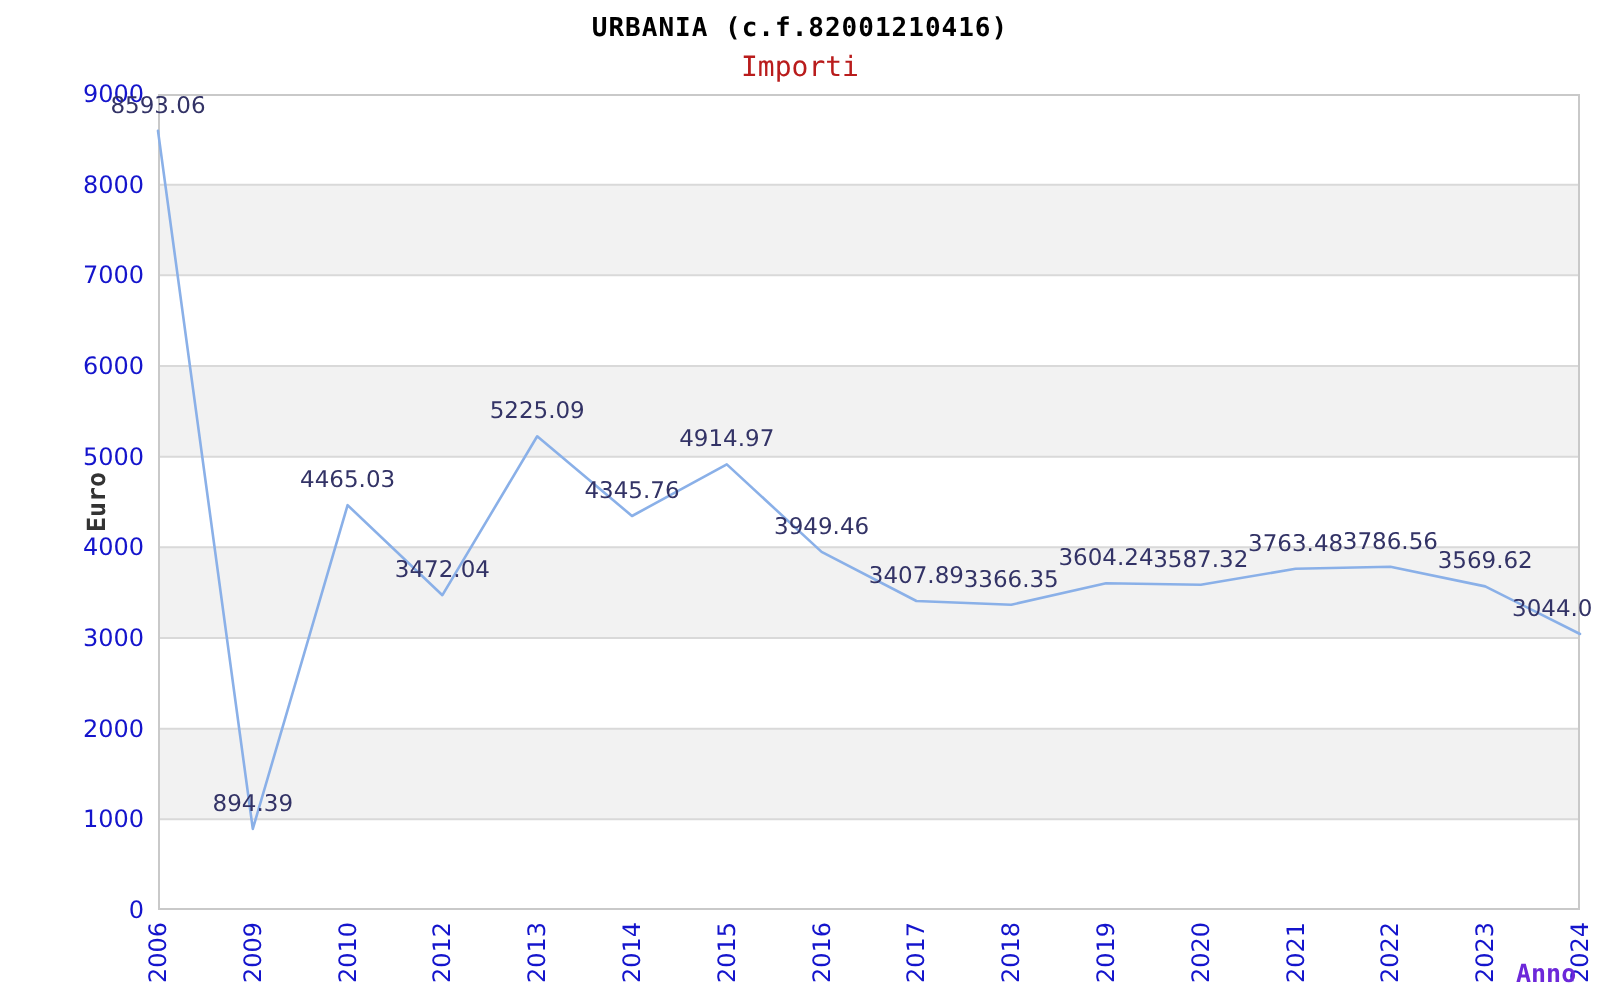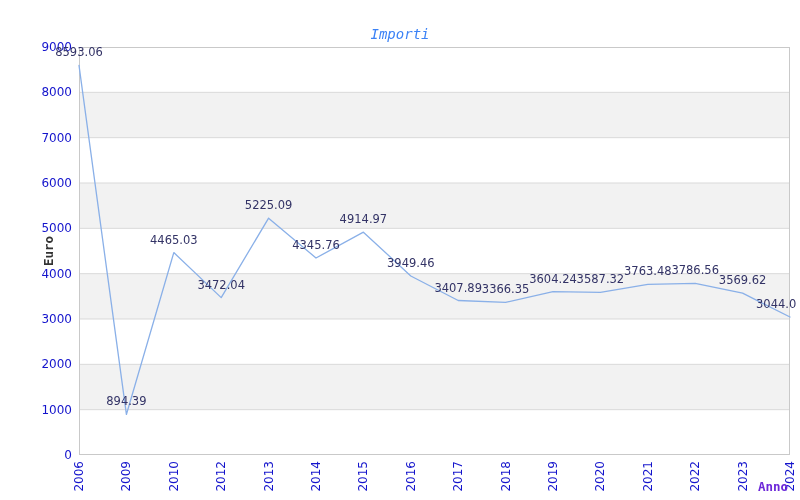--- a/index.html
+++ b/index.html
@@ -15,21 +15,22 @@
   .xlabel{position:absolute;left:758px;top:479px;
          font:bold 12.5px "DejaVu Sans Mono", monospace;color:#333;}
   svg text{font-family:"DejaVu Sans", sans-serif;}
   svg text.tick{font-size:12px;}
   svg text.plabel{font-size:11.5px;}
 </style>
 </head>
 <body>
 
 <div id="stage">
-  <div class="subtitle" style="color: #3b82f6; font-style: italic;">Importi</div>
+  <div class="title" style="color: rgb(0, 0, 0);">URBANIA (c.f.82001210416)</div>
+  <div class="subtitle" style="color: #b91c1c;">Importi</div>
   <svg id="plot" width="800" height="500">
       <rect x="79" y="364.33333333333337" width="711" height="45.333333333333314" fill="#f2f2f2"></rect>
       <rect x="79" y="273.6666666666667" width="711" height="45.333333333333314" fill="#f2f2f2"></rect>
       <rect x="79" y="183" width="711" height="45.333333333333314" fill="#f2f2f2"></rect>
       <rect x="79" y="92.33333333333337" width="711" height="45.333333333333314" fill="#f2f2f2"></rect>
       <line x1="79" x2="790" y1="409.6666666666667" y2="409.6666666666667" stroke="#d9d9d9" stroke-width="1"></line>
       <line x1="79" x2="790" y1="364.33333333333337" y2="364.33333333333337" stroke="#d9d9d9" stroke-width="1"></line>
       <line x1="79" x2="790" y1="319" y2="319" stroke="#d9d9d9" stroke-width="1"></line>
       <line x1="79" x2="790" y1="273.6666666666667" y2="273.6666666666667" stroke="#d9d9d9" stroke-width="1"></line>
       <line x1="79" x2="790" y1="228.33333333333331" y2="228.33333333333331" stroke="#d9d9d9" stroke-width="1"></line>

